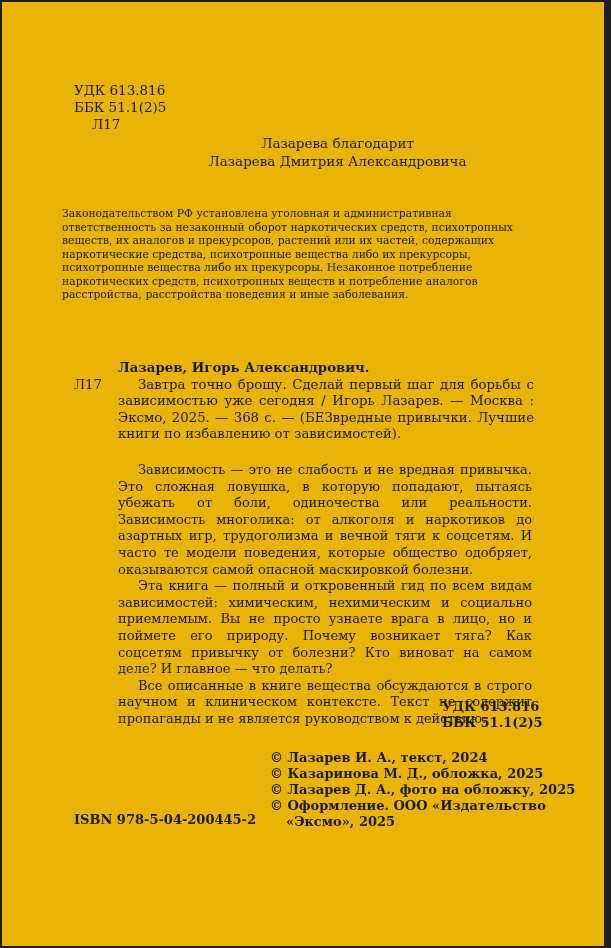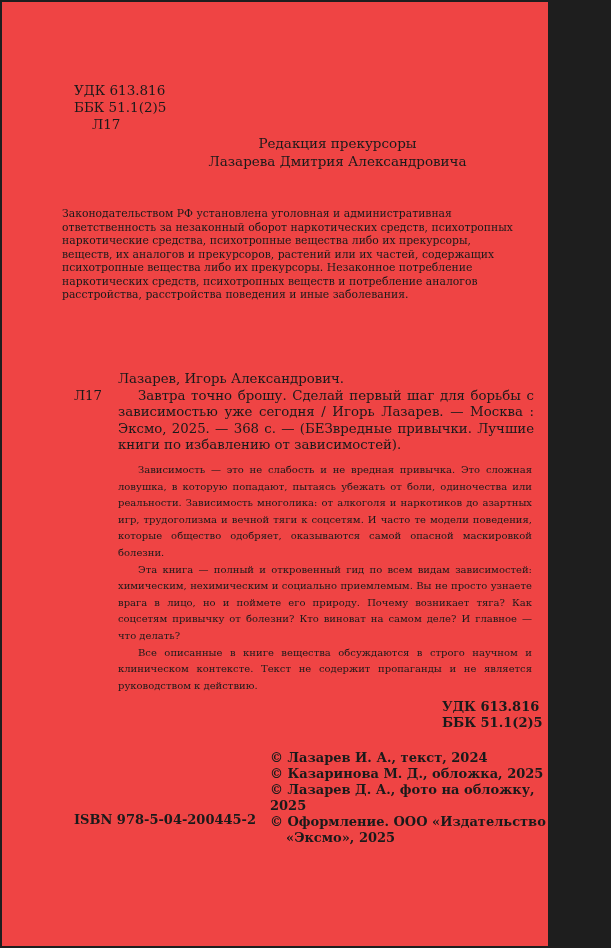--- a/index.html
+++ b/index.html
@@ -1,57 +1,57 @@
 <!DOCTYPE html>
 <html><head>
 <meta charset="utf-8">
 <style>
   html, body { margin:0; padding:0; }
   body { width:611px; height:948px; background:#1e1e1e; position:relative; overflow:hidden; }
-  .page { position:absolute; left:2px; top:2px; width:546px; height:944px; background:#ef4444;
+  .page { position:absolute; left:2px; top:2px; width:602px; height:944px; background:#eab308;
     font-family:"DejaVu Serif","Liberation Serif",serif; color:#1a1a1a; }
   .abs { position:absolute; }
   .codes { left:72px; top:80px; font-size:13.5px; line-height:17px; }
   .codes .l17 { padding-left:18px; }
   .thanks { left:0; width:607px; top:133px; text-align:center; font-size:13.5px; line-height:17.5px; padding-left:64px; box-sizing:border-box; }
   .legal { left:60px; width:490px; top:205px; text-align:left; font-size:10.8px; line-height:13.5px; }
   .biblio { left:72px; top:358px; width:460px; font-size:13.3px; line-height:16.5px; }
-  .biblio .author { font-weight:normal; padding-left:44px;margin-top:11px; }
+  .biblio .author { font-weight:bold; padding-left:44px; }
   .biblio .row { display:flex; }
   .biblio .mark { width:44px; flex:none; }
   .biblio .desc { flex:1; text-align:justify; }
   .biblio .indent { text-indent:20px; }
-  .abstract { left:116px; top:460px; width:414px; font-size:10px; line-height:16.6px; text-align:justify; }
+  .abstract { left:116px; top:460px; width:414px; font-size:13px; line-height:16.6px; text-align:justify; }
   .abstract p { margin:0; text-indent:20px; }
   .codes2 { left:440px; top:697px; font-size:13px; line-height:16px; font-weight:bold; }
   .copy { left:268px; top:748px; font-size:13px; line-height:16px; font-weight:bold; }
   .copy .cont { padding-left:16px; }
   .isbn { left:72px; top:810px; font-size:13px; font-weight:bold; }
 </style>
 </head>
 <body>
 
 <div class="page">
 
   <div class="abs codes">
     <div>УДК 613.816</div>
     <div>ББК 51.1(2)5</div>
     <div class="l17">Л17</div>
   </div>
 
   <div class="abs thanks">
-    <div>Редакция прекурсоры</div>
+    <div>Лазарева благодарит</div>
     <div>Лазарева Дмитрия Александровича</div>
   </div>
 
   <div class="abs legal">
     <div>Законодательством РФ установлена уголовная и административная</div>
     <div>ответственность за незаконный оборот наркотических средств, психотропных</div>
+    <div>веществ, их аналогов и прекурсоров, растений или их частей, содержащих</div>
     <div>наркотические средства, психотропные вещества либо их прекурсоры,</div>
-    <div>веществ, их аналогов и прекурсоров, растений или их частей, содержащих</div>
     <div>психотропные вещества либо их прекурсоры. Незаконное потребление</div>
     <div>наркотических средств, психотропных веществ и потребление аналогов</div>
     <div>расстройства, расстройства поведения и иные заболевания.</div>
   </div>
 
   <div class="abs biblio">
     <div class="author">Лазарев, Игорь Александрович.</div>
     <div class="row">
       <div class="mark">Л17</div>
       <div class="desc indent">Завтра точно брошу. Сделай первый шаг для борьбы с зависимостью уже сегодня / Игорь Лазарев. — Москва : Эксмо, 2025. — 368 с. — (БЕЗвредные привычки. Лучшие книги по избавлению от зависимостей).</div>

